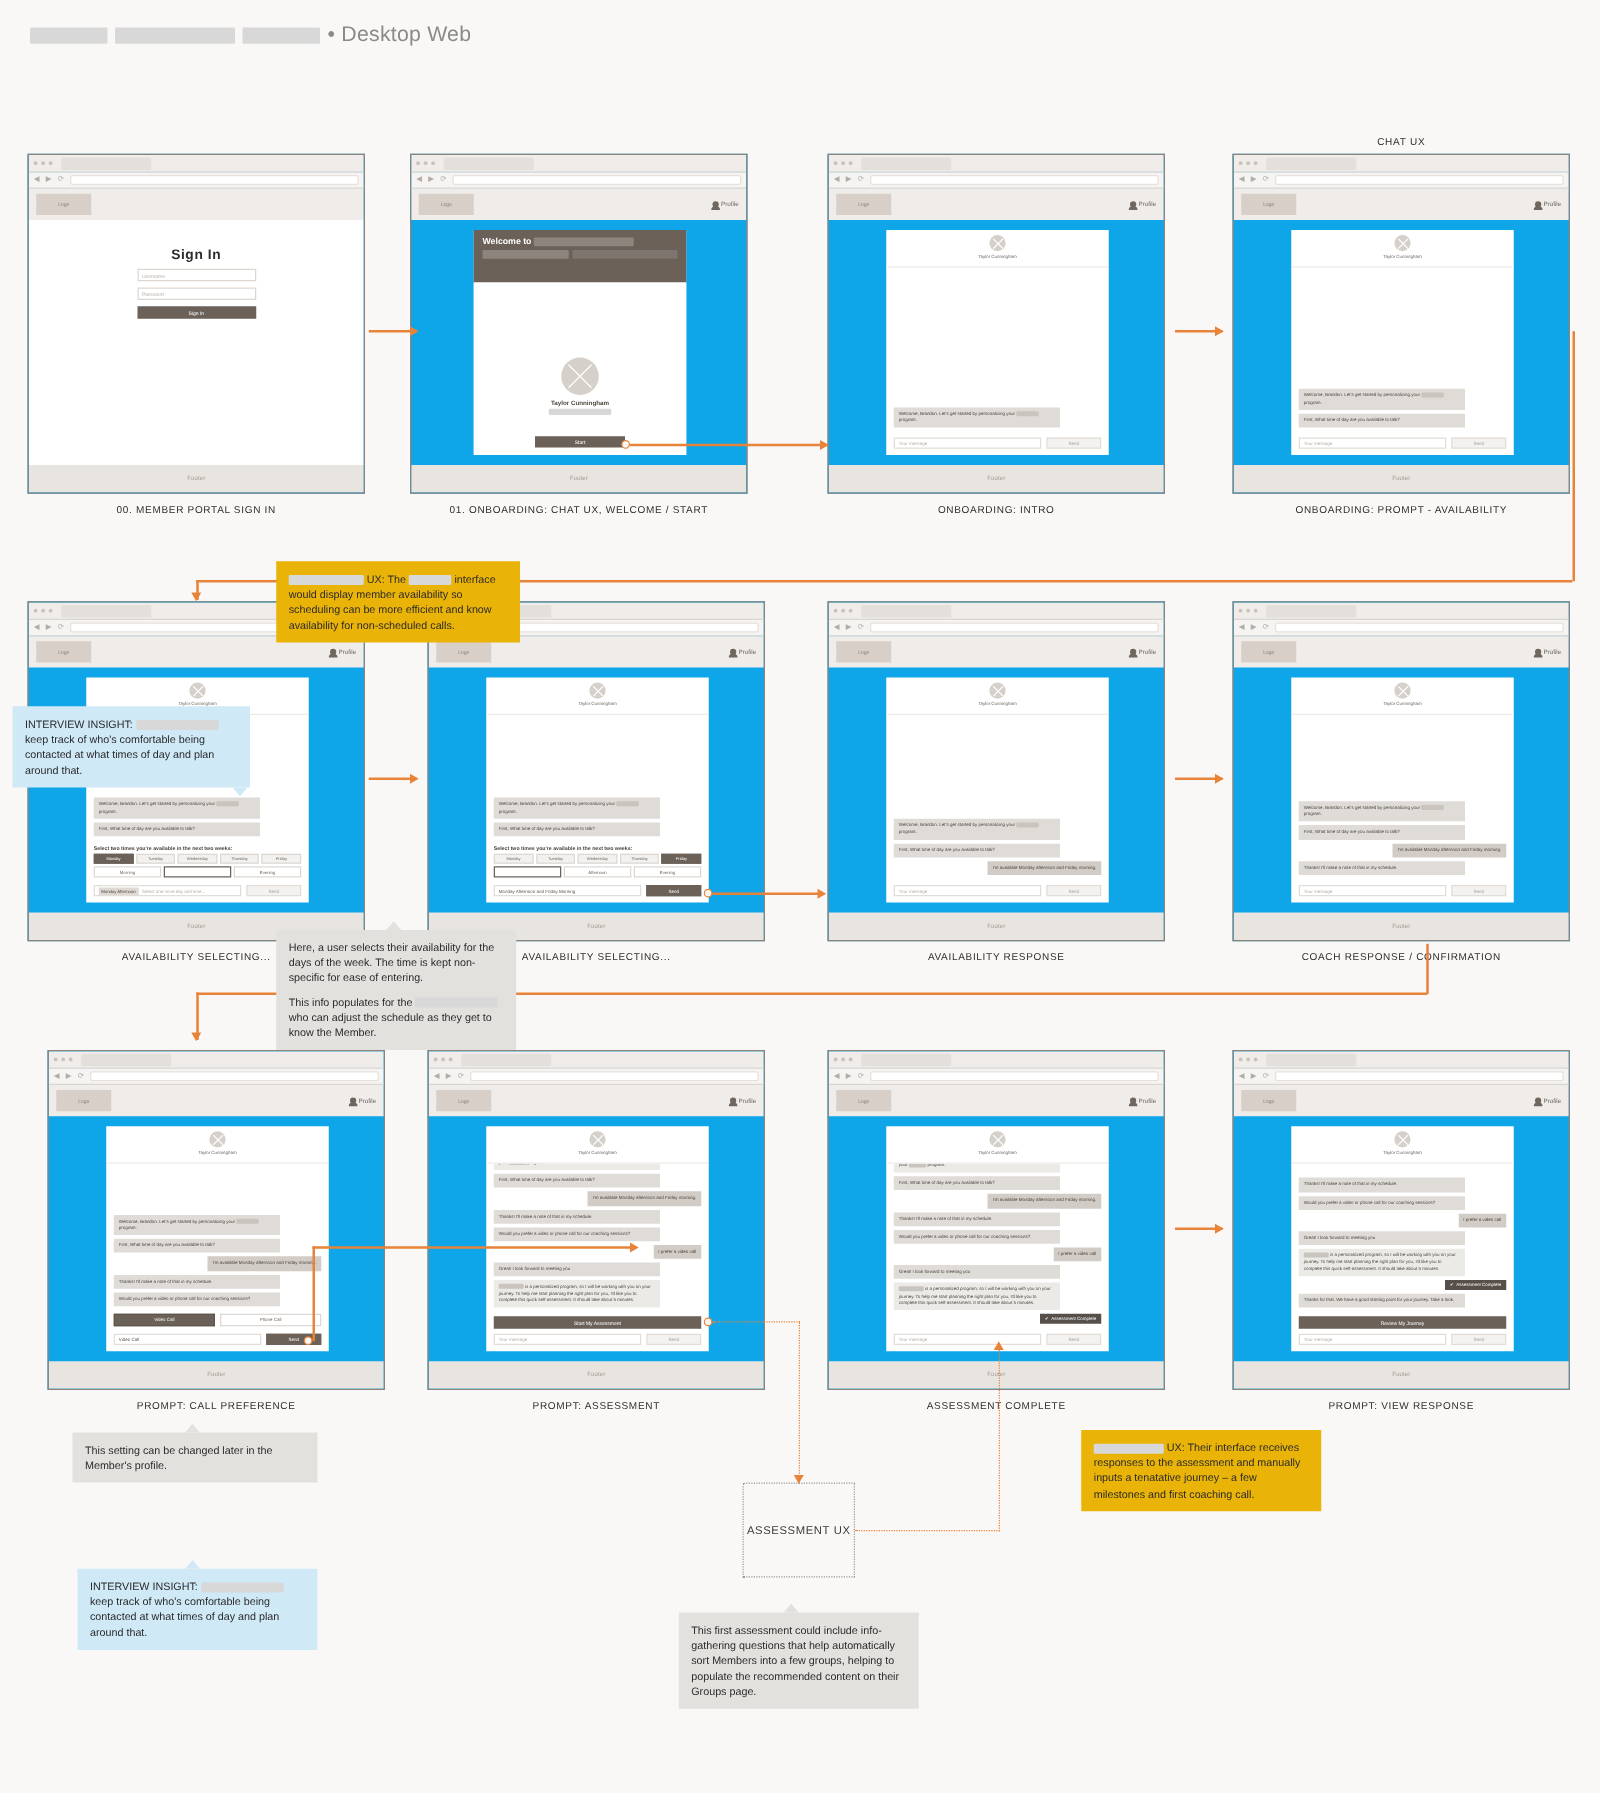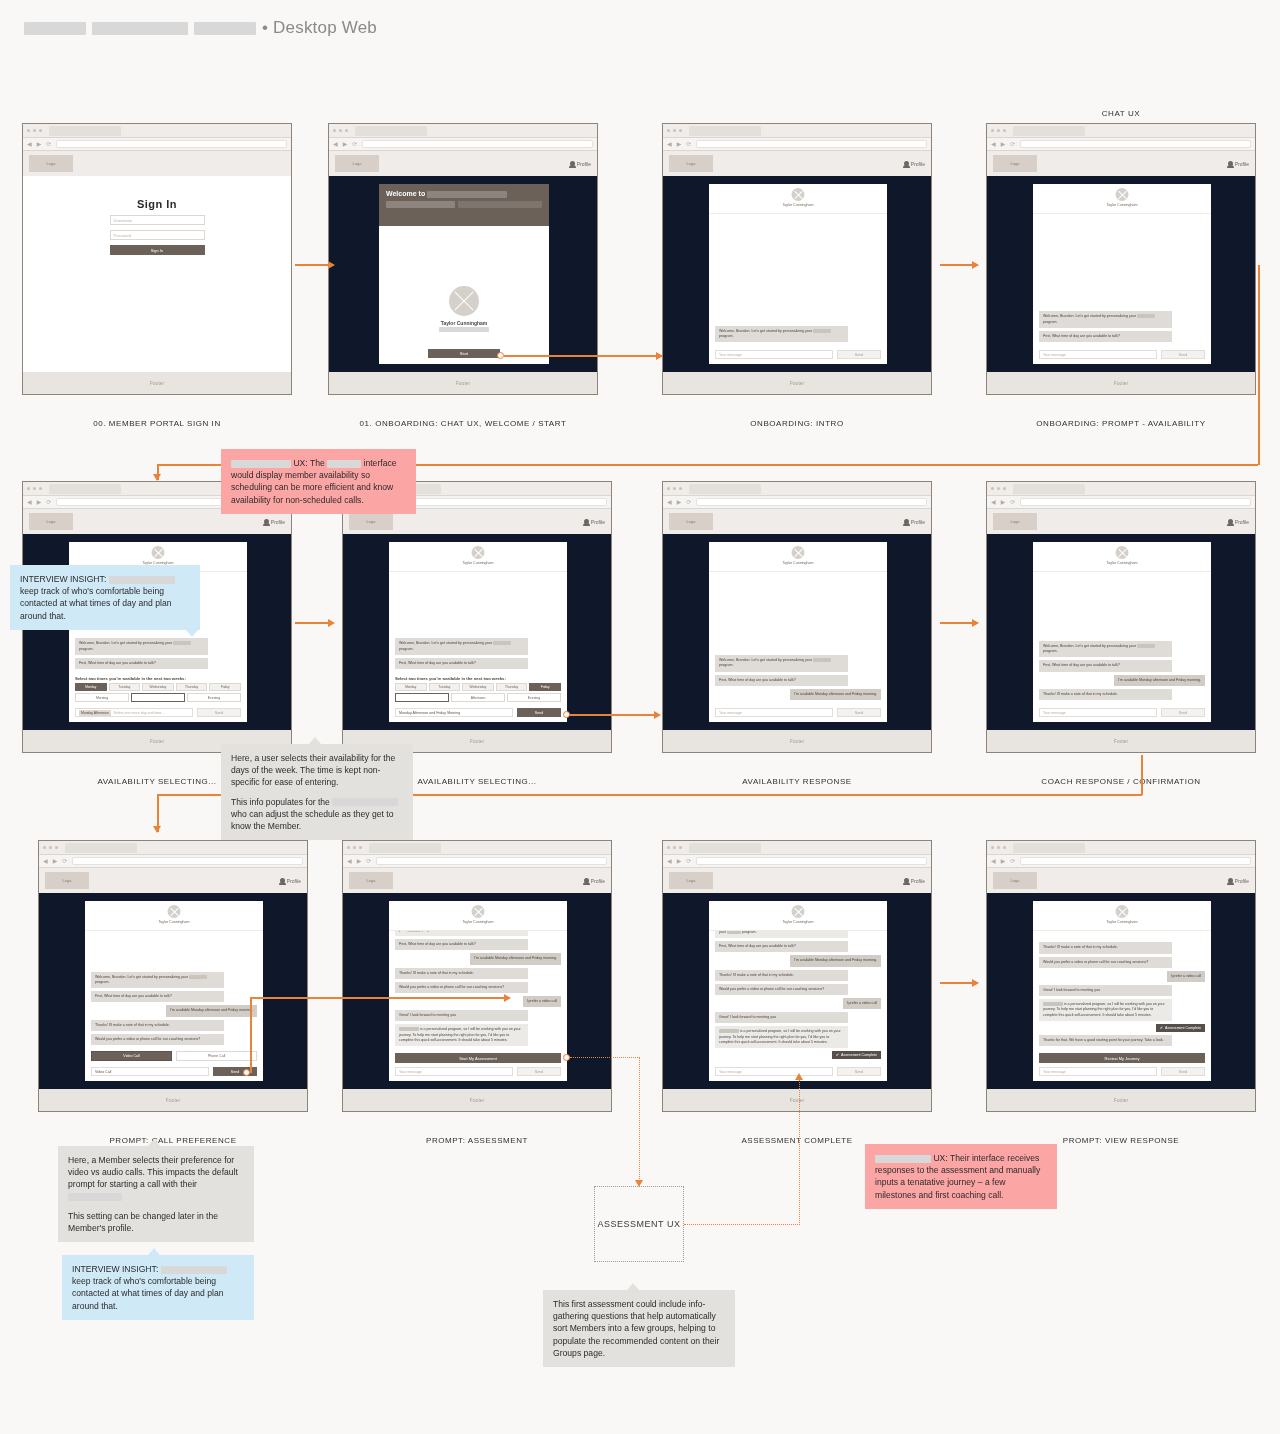--- a/index.html
+++ b/index.html
@@ -19,21 +19,21 @@
   #kicker .redact { height:13px; }
   #page-title { font-size:28px; margin-top:6px; letter-spacing:-.3px; }
   #page-title .num { font-weight:400; }
   #page-title .bold { font-weight:700; }
 
   
   .card { position:absolute; }
   .frame {
     width:270px; height:272px;
     border:1px solid #8d8378;
-    background:#0f172a;
+    background:#0ea5e9;
     position:relative;
     overflow:hidden;
   }
   .chrome { background:#efecea; height:14px; border-bottom:1px solid #dcd6d0; display:flex; align-items:center; padding:0 4px; gap:3px; }
   .dot { width:3px; height:3px; border-radius:50%; background:#c9c2bb; }
   .chrome-tab { width:72px; height:10px; background:#e3dfdb; margin-left:4px; border-radius:2px 2px 0 0; }
   .urlbar { background:#f6f4f2; height:13px; border-bottom:1px solid #dcd6d0; display:flex; align-items:center; padding:0 4px; gap:5px; }
   .nav-g { font-size:6px; color:#b4aca4; line-height:1; }
   .urlfield { flex:1; height:8px; background:#ffffff; border:1px solid #e6e1dc; border-radius:2px; }
   .topbar { background:#efecea; height:25px; display:flex; align-items:center; justify-content:space-between; padding:0 6px; }
@@ -91,30 +91,30 @@
   .chip { flex:1; height:8px; border:1px solid #ddd8d3; background:#f3f1ef; font-size:3.2px; color:#6f665e; display:flex; align-items:center; justify-content:center; }
   .chip.sel { background:#6b6159; color:#fff; border-color:#6b6159; }
   .chip.lg { height:9px; font-size:3.4px; background:#fff; }
 
   .cta-wide { margin:3px 6px 0; height:10px; }
   .half-btns { display:flex; gap:4px; padding:2px 6px; }
   .half-btns .hb { flex:1; height:10px; border:1px solid #ddd8d3; background:#fff; font-size:3.6px; color:#6f665e; display:flex; align-items:center; justify-content:center; }
   .half-btns .hb.sel { background:#6b6159; color:#fff; border-color:#5d544c; }
   .badge-complete { align-self:flex-end; background:#57504a; color:#fff; font-size:3.6px; padding:2px 4px; display:flex; gap:2px; }
 
-  .caption { margin-top:24px; text-align:center; font-size:8px; letter-spacing:.55px; color:#2e2e2e; }
+  .caption { margin-top:8px; text-align:center; font-size:8px; letter-spacing:.55px; color:#2e2e2e; }
   .chat-ux-label { position:absolute; top:-14px; left:0; right:0; text-align:center; font-size:8px; letter-spacing:.6px; color:#2e2e2e; }
 
   
   .note { position:absolute; font-size:8.6px; line-height:1.42; padding:8px 10px; color:#2b2b2b; }
   .note p + p { margin-top:7px; }
   .note .redact { height:8px; }
   .note.gray { background:#e3e1de; }
   .note.blue { background:#cfe9f7; }
-  .note.pink { background:#fca5a5; }
+  .note.pink { background:#eab308; }
   .tail { position:absolute; width:0; height:0; }
   .tail.up-gray   { border-left:6px solid transparent; border-right:6px solid transparent; border-bottom:7px solid #e3e1de; top:-7px; }
   .tail.down-blue { border-left:6px solid transparent; border-right:6px solid transparent; border-top:7px solid #cfe9f7; bottom:-7px; }
   .tail.up-blue   { border-left:6px solid transparent; border-right:6px solid transparent; border-bottom:7px solid #cfe9f7; top:-7px; }
 
   
   .conn { position:absolute; background:#e8833a; }
   .conn.h { height:1.5px; }
   .conn.v { width:1.5px; }
   .arrow { position:absolute; width:0; height:0; border-top:4px solid transparent; border-bottom:4px solid transparent; border-left:7px solid #e8833a; }
@@ -811,24 +811,20 @@
 <div class="node" style="left:563px; top:1054px;"></div>
 <div class="dashed-h" style="left:570px; top:1057px; width:70px;"></div>
 <div class="dashed-v" style="left:639px; top:1057px; height:130px;"></div>
 <div class="arrow down" style="left:635px; top:1180px;"></div>
 <div class="assessment-box" style="left:594px; top:1186px; width:90px; height:76px;">ASSESSMENT UX</div>
 <div class="dashed-h" style="left:684px; top:1224px; width:116px;"></div>
 <div class="dashed-v" style="left:799px; top:1080px; height:145px;"></div>
 <div class="arrow down" style="left:795px; top:1073px; border-top:none; border-bottom:7px solid #e8833a;"></div>
 
 <div class="note gray" style="left:58px; top:1146px; width:196px;">
-  <p>
-    <span>Here, a Member selects their preference for video vs audio calls. This impacts the default prompt for starting a call with their</span>
-    <span class="redact" style="width:54px"></span>
-  </p>
   <p>This setting can be changed later in the Member's profile.</p>
   <span class="tail up-gray" style="left:90px;"></span>
 </div>
 
 <div class="note blue" style="left:62px; top:1255px; width:192px;">
   <span>INTERVIEW INSIGHT:</span>
   <span class="redact" style="width:66px"></span>
   <span>keep track of who's comfortable being contacted at what times of day and plan around that.</span>
   <span class="tail up-blue" style="left:86px;"></span>
 </div>

